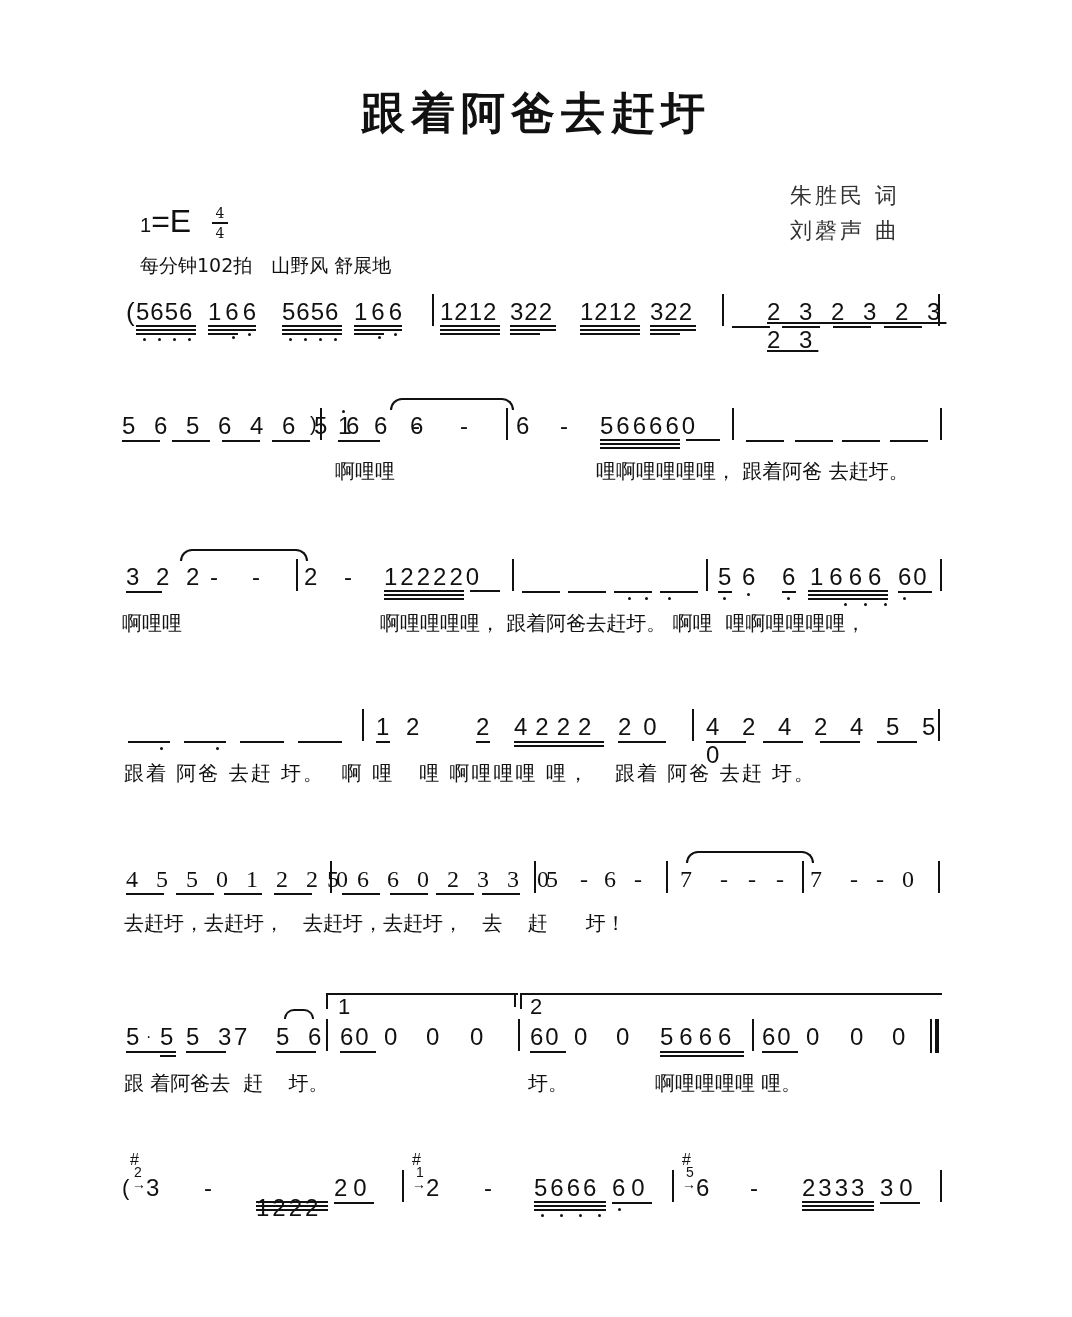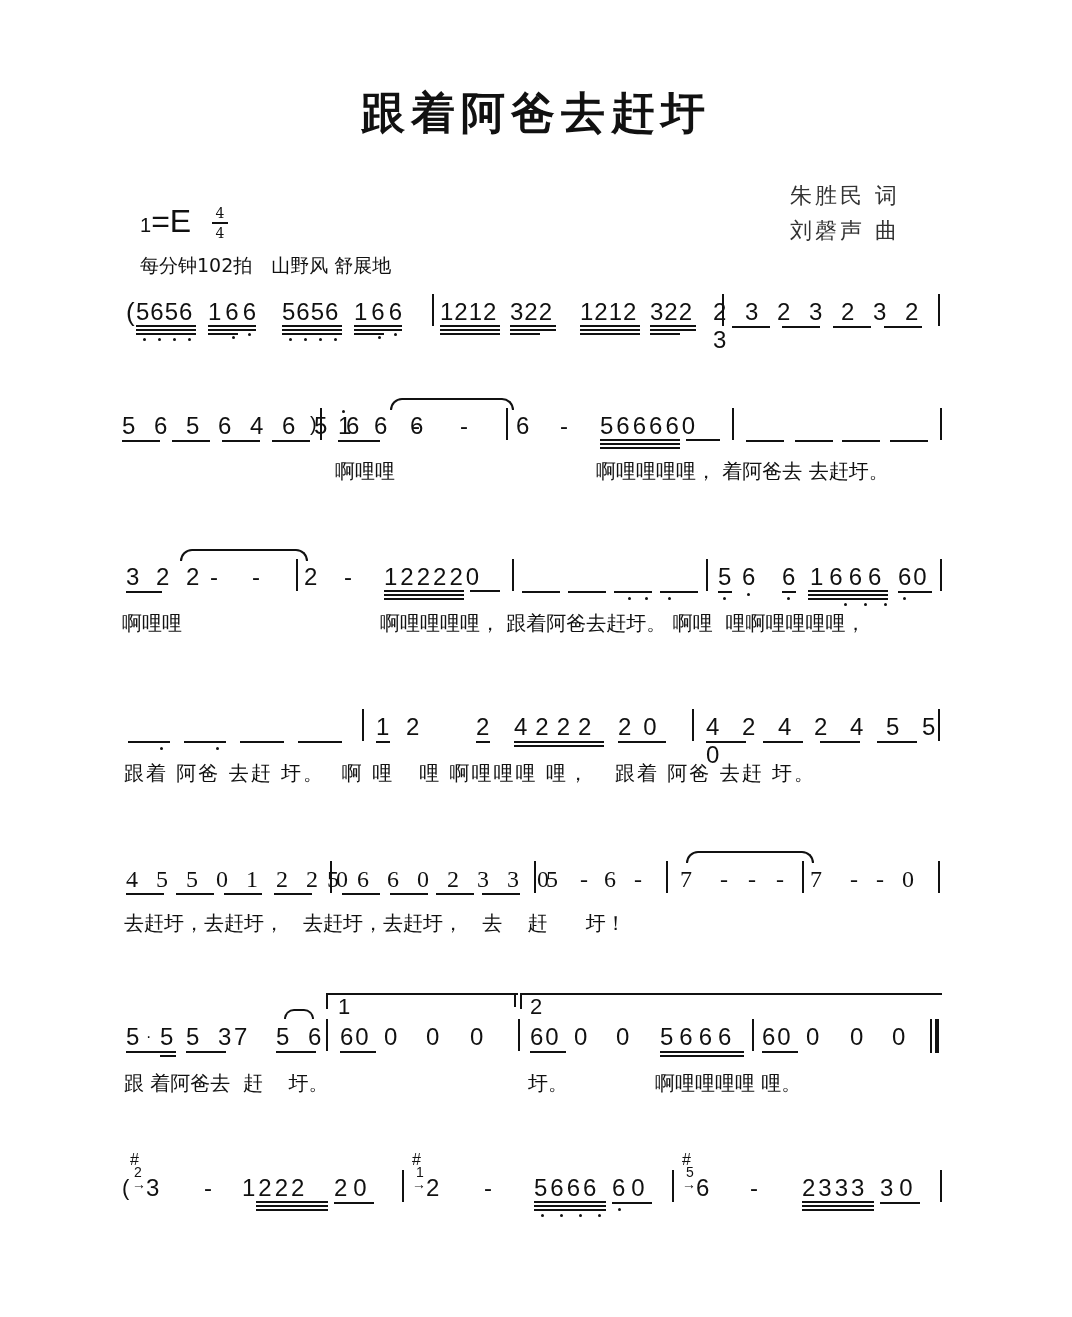--- a/index.html
+++ b/index.html
@@ -74,21 +74,21 @@
     <div class="ul" style="left:390px;top:35px;width:30px;"></div>
   <span class="n" style="left:460px;letter-spacing:1px;">1212</span>
   <div class="ul" style="left:460px;top:27px;width:60px;"></div>
     <div class="ul" style="left:460px;top:31px;width:60px;"></div>
     <div class="ul" style="left:460px;top:35px;width:60px;"></div>
   <span class="n" style="left:530px;letter-spacing:1px;">322</span>
   <div class="ul" style="left:530px;top:27px;width:46px;"></div>
     <div class="ul" style="left:530px;top:31px;width:46px;"></div>
     <div class="ul" style="left:530px;top:35px;width:30px;"></div>
   <div class="bl" style="left:602px;top:-4px;height:32px;"></div>
-  <span class="n" style="left:593px;letter-spacing:6px;">2 3 2 3 2 3 2 3</span>
+  <span class="n" style="left:647px;letter-spacing:6px;text-decoration:underline;">2 3 2 3 2 3 2 3</span>
   <div class="ul" style="left:612px;top:28px;width:38px;"></div>
     <div class="ul" style="left:662px;top:28px;width:38px;"></div>
     <div class="ul" style="left:713px;top:28px;width:38px;"></div>
     <div class="ul" style="left:764px;top:28px;width:38px;"></div>
   <div class="bl" style="left:818px;top:-4px;height:32px;"></div>
 </div>
 
 <div class="abs row" style="top:412px;">
   <span class="n" style="left:2px;letter-spacing:6px;">5 6 5 6 4 6 5 6</span>
   <div class="ul" style="left:2px;top:28px;width:38px;"></div>
@@ -112,21 +112,21 @@
     <div class="ul" style="left:480px;top:35px;width:80px;"></div>
   <div class="ul" style="left:566px;top:27px;width:34px;"></div>
   <div class="bl" style="left:612px;top:-4px;height:32px;"></div>
   <div class="ul" style="left:626px;top:28px;width:38px;"></div>
     <div class="ul" style="left:675px;top:28px;width:38px;"></div>
     <div class="ul" style="left:722px;top:28px;width:38px;"></div>
     <div class="ul" style="left:770px;top:28px;width:38px;"></div>
   <div class="bl" style="left:820px;top:-4px;height:32px;"></div>
 </div>
 <div class="lyric" style="left:335px;top:458px;">啊哩哩</div>
-<div class="lyric" style="left:596px;top:458px;">啊哩哩哩哩， 着阿爸去 去赶圩。</div>
+<div class="lyric" style="left:596px;top:458px;">哩啊哩哩哩哩， 跟着阿爸 去赶圩。</div>
 
 <div class="abs row" style="top:563px;text-decoration:underline;">
   <span class="n" style="left:6px;letter-spacing:5px;">3 2 2</span>
   <div class="ul" style="left:6px;top:28px;width:36px;"></div>
   <div class="tie" style="left:60px;top:-14px;width:124px;"></div>
   <span class="n" style="left:90px;">-</span>
     <span class="n" style="left:132px;">-</span>
   <div class="bl" style="left:176px;top:-4px;height:32px;"></div>
   <span class="n" style="left:184px;">2</span>
     <span class="n" style="left:224px;">-</span>
@@ -272,21 +272,21 @@
 <div class="lyric" style="left:528px;top:1070px;">圩。</div>
 <div class="lyric" style="left:655px;top:1070px;">啊哩哩哩哩 哩。</div>
 
 <div class="abs row" style="top:1174px;">
   <span class="n" style="left:2px;font-size:22px;">(</span>
   <span class="n" style="left:10px;top:-28px;font-size:16px;">#</span>
   <span class="n" style="left:14px;top:-16px;font-size:14px;">2</span>
   <span class="n" style="left:12px;top:-4px;font-size:14px;">→</span>
   <span class="n" style="left:26px;">3</span>
   <span class="n" style="left:84px;">-</span>
-  <span class="n" style="left:122px;letter-spacing:3px;">1222</span>
+  <span class="n" style="left:136px;letter-spacing:3px;margin-top:20px;">1222</span>
   <div class="ul" style="left:136px;top:27px;width:72px;"></div>
     <div class="ul" style="left:136px;top:31px;width:72px;"></div>
     <div class="ul" style="left:136px;top:35px;width:72px;"></div>
   <span class="n" style="left:214px;letter-spacing:6px;">20</span>
   <div class="ul" style="left:214px;top:28px;width:40px;"></div>
   <div class="bl" style="left:282px;top:-4px;height:32px;"></div>
   <span class="n" style="left:292px;top:-28px;font-size:16px;">#</span>
   <span class="n" style="left:296px;top:-16px;font-size:14px;">1</span>
   <span class="n" style="left:292px;top:-4px;font-size:14px;">→</span>
   <span class="n" style="left:306px;">2</span>

